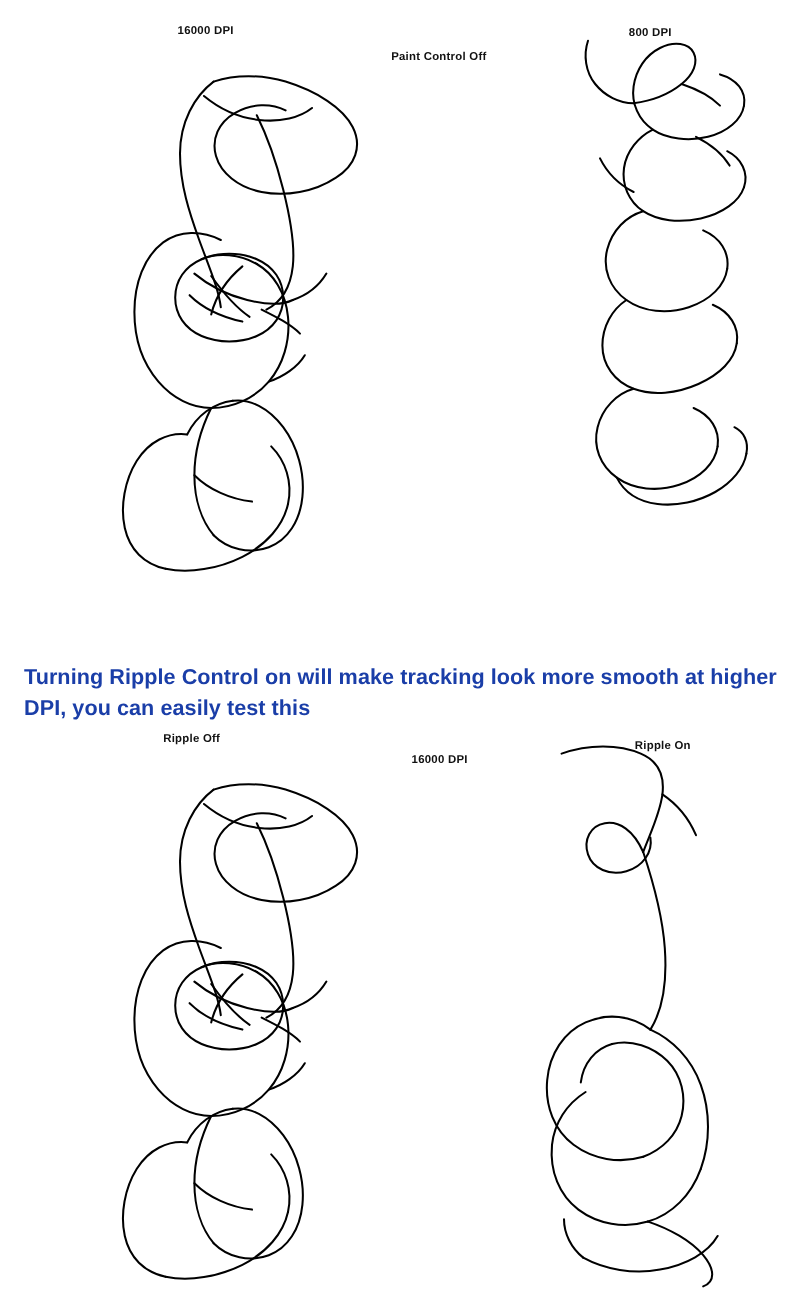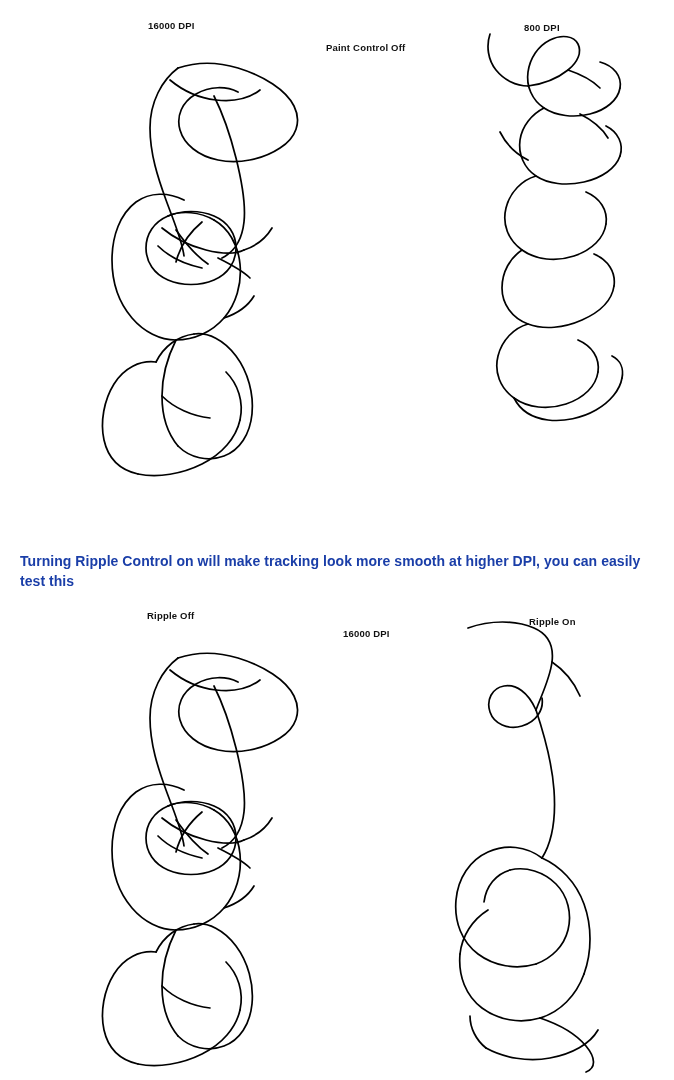--- a/index.html
+++ b/index.html
@@ -23,21 +23,21 @@
     position: absolute;
     font-size: 9.5px;
     font-weight: bold;
     color: #111111;
     letter-spacing: 0.2px;
     white-space: nowrap;
   }
   .body-text {
     position: absolute;
     color: #1a3ea8;
-    font-size: 14px;
+    font-size: 18px;
     line-height: 1.45;
     font-weight: bold;
     letter-spacing: 0.05px;
   }
   .doodle {
     position: absolute;
   }
   .doodle svg {
     display: block;
   }
@@ -98,21 +98,21 @@
       <path d="M128 42 C140 46 152 52 160 60"></path>
       <path d="M140 86 C152 92 162 100 168 110"></path>
       <path d="M60 104 C66 116 76 126 88 132"></path>
     </svg>
   </div>
 
   <div class="body-text" style="left:20px; top:551px; width:640px;">
     <div>Turning Ripple Control on will make tracking look more smooth at higher DPI, you can easily test this</div>
   </div>
 
-  <div class="fig-label" style="left:147px; top:610px;text-align:right;">Ripple Off</div>
+  <div class="fig-label" style="left:136px; top:610px;text-align:right;">Ripple Off</div>
 
   <div class="fig-label" style="left:343px; top:628px;">16000 DPI</div>
 
   <div class="fig-label" style="left:529px; top:616px;">Ripple On</div>
 
   <div class="doodle" style="left:50px; top:640px;">
     <svg width="260" height="440" viewBox="0 0 260 440" fill="none" stroke="#000000" stroke-width="1.7" stroke-linecap="round" stroke-linejoin="round">
       <path d="M128 18 C112 30 100 52 100 78 C100 104 108 128 116 150 C124 172 132 190 134 206"></path>
       <path d="M128 18 C146 12 168 12 188 18 C214 26 236 40 244 56 C252 72 246 88 230 98 C212 110 188 114 168 110 C148 106 134 94 130 80 C126 66 132 52 146 44 C160 36 176 36 188 42"></path>
       <path d="M120 30 C132 40 148 48 166 50 C184 52 200 48 210 40"></path>

